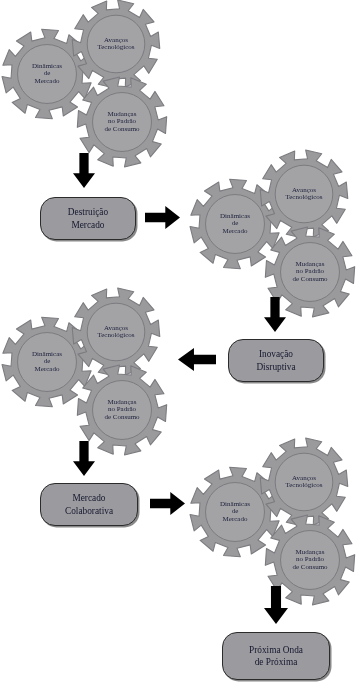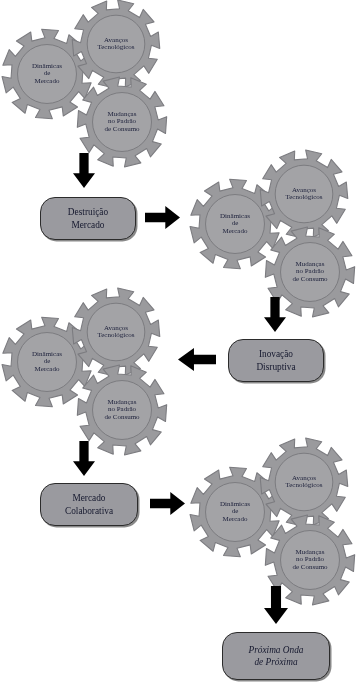--- a/index.html
+++ b/index.html
@@ -237,21 +237,21 @@
         <span>Inovação</span>
         <span>Disruptiva</span>
       </div>
     </div>
     <div class="pbox" style="left: 40px; top: 483px; width: 96px; height: 41px;">
       <div>
         <span>Mercado</span>
         <span>Colaborativa</span>
       </div>
     </div>
-    <div class="pbox" style="left: 222px; top: 632px; width: 106px; height: 46px; font-style: italic;">
+    <div class="pbox" style="left: 222px; top: 632px; width: 106px; height: 46px;">
       <div>
         <span>Próxima Onda</span>
         <span>de Próxima</span>
       </div>
     </div>
     <div class="arrow" style="left: 73px; top: 153px; width: 22px; height: 35px;">
       <svg width="22" height="35" viewBox="0 0 22 35">
         <path d="M6.38,0 L15.620000000000001,0 L15.620000000000001,20.3 L22,20.3 L11,35 L0,20.3 L6.38,20.3 Z" fill="#000000"></path>
       </svg>
     </div>

